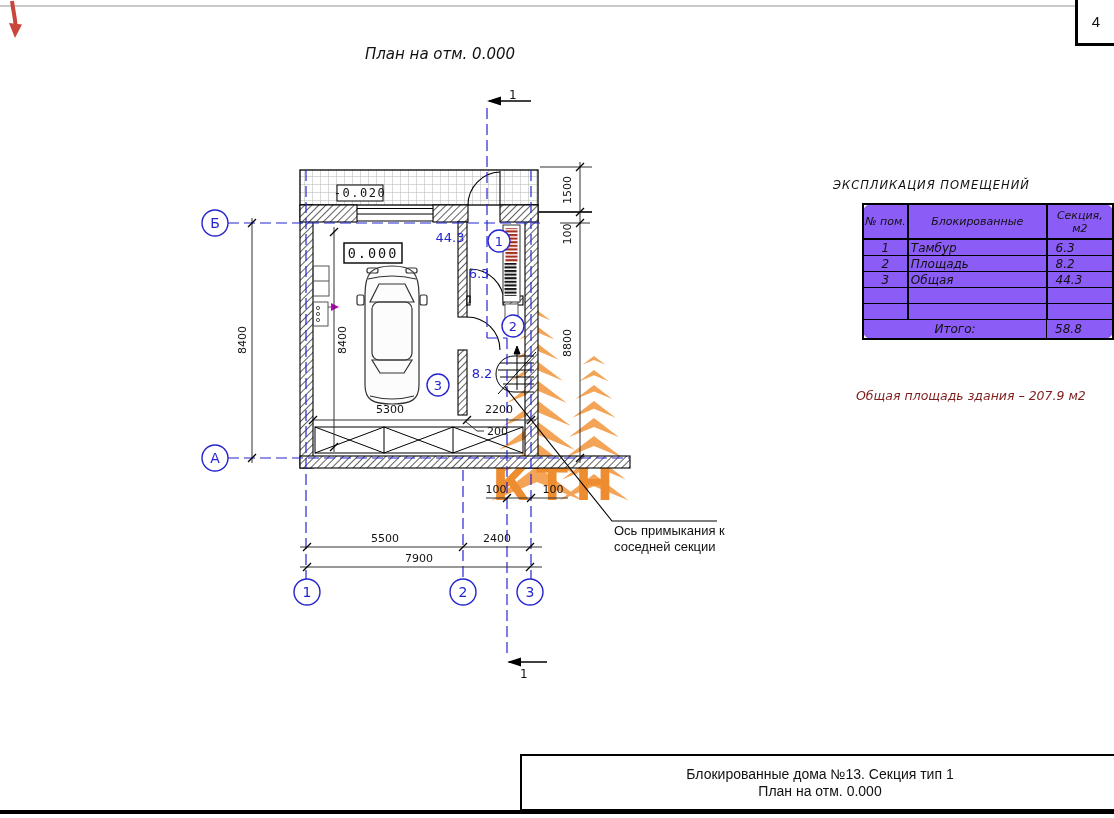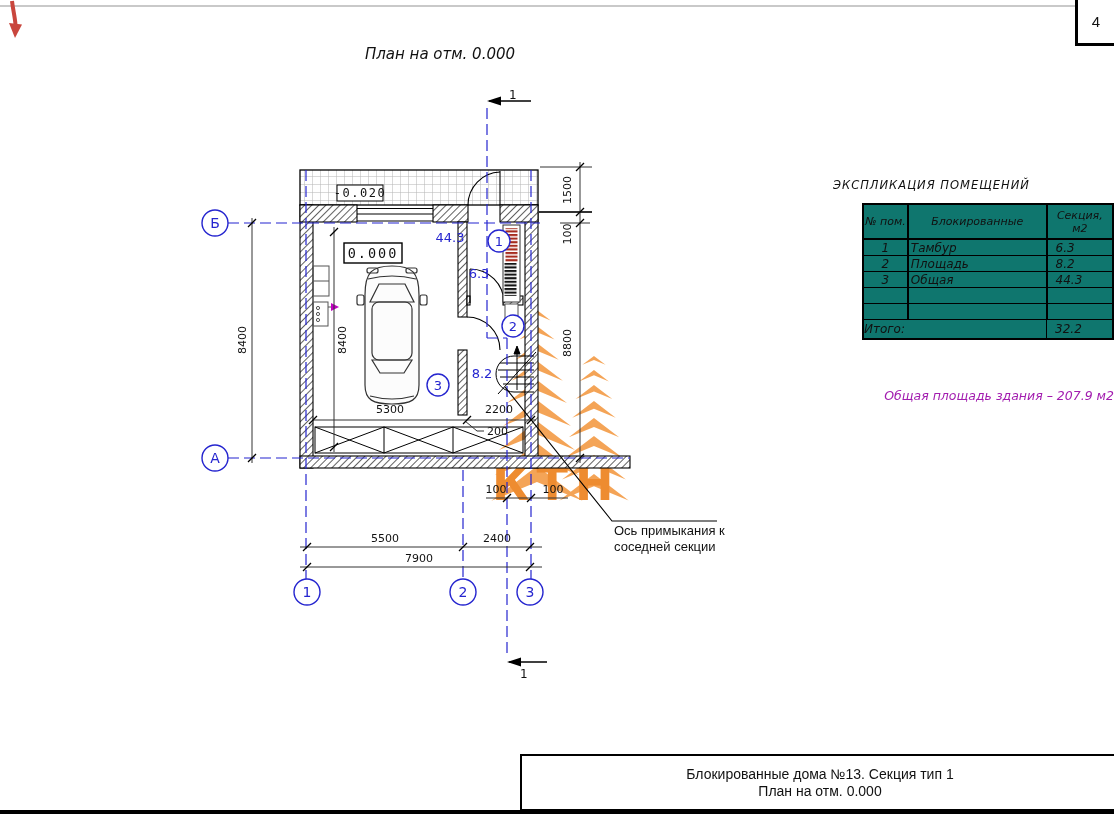--- a/index.html
+++ b/index.html
@@ -13,35 +13,35 @@
              font:15px "Liberation Sans",sans-serif;color:#111;background:#fff;}
   .drawing-title{position:absolute;left:330px;top:45px;width:220px;text-align:center;
              font:italic 15px "DejaVu Sans",sans-serif;color:#111;}
   .plan-svg{position:absolute;left:0;top:0;}
   .red-arrow{position:absolute;left:2px;top:0;}
 
   
   .expl-title{position:absolute;left:833px;top:178px;width:252px;text-align:left;
               font:italic 11.5px "DejaVu Sans",sans-serif;letter-spacing:1px;color:#111;}
   .expl-table{position:absolute;left:862px;top:203px;border-collapse:collapse;
-              background:#0f766e;table-layout:fixed;}
+              background:#8b5cf6;table-layout:fixed;border-radius:12px;}
   .expl-table td,.expl-table th{border:1px solid #000;padding:0;margin:0;
               font:italic 12px "DejaVu Sans",sans-serif;color:#111;height:15px;
               overflow:hidden;white-space:nowrap;}
   .expl-table{border:2.5px solid #000;}
   .expl-table th{font-size:11px;font-weight:normal;border-bottom:2.5px solid #000;}
   .expl-table .c-num{width:44px;text-align:center;border-right:2px solid #000;}
   .expl-table .c-name{width:158px;text-align:left;padding-left:2px;border-right:2px solid #000;}
   .expl-table .c-area{width:66px;text-align:left;padding-left:8px;}
   .expl-table .hrow th{height:33px;text-align:center;padding-left:0;}
   .expl-table .trow td{height:18px;}
-  .expl-table .t-label{text-align:left;}
+  .expl-table .t-label{text-align:center;}
   .area-head{line-height:12px;}
-  .total-note{position:absolute;left:856px;top:388px;width:258px;text-align:right;
-              font:italic 12.5px "DejaVu Sans",sans-serif;color:#a21caf;}
+  .total-note{position:absolute;left:856px;top:388px;width:258px;text-align:left;
+              font:italic 12.5px "DejaVu Sans",sans-serif;color:#7f1d1d;}
 
   
   .title-block{position:absolute;left:520px;top:754px;width:600px;height:57px;
                border:2.5px solid #000;background:#fff;box-sizing:border-box;
                display:flex;flex-direction:column;justify-content:center;align-items:center;}
   .title-block div{font:14px "Liberation Sans",sans-serif;color:#111;line-height:17px;text-align:center;width:100%;}
 
   
   .dim{font:11px "DejaVu Sans",sans-serif;fill:#111;}
   .bl{font:13px "DejaVu Sans",sans-serif;fill:#2525cf;}
@@ -346,21 +346,21 @@
       <td class="c-name"></td>
       <td class="c-area"></td>
     </tr>
     <tr>
       <td class="c-num"></td>
       <td class="c-name"></td>
       <td class="c-area"></td>
     </tr>
     <tr class="trow">
       <td class="t-label" colspan="2">Итого:</td>
-      <td class="c-area">32.2</td>
+      <td class="c-area">58.8</td>
     </tr>
   </tbody>
     </table>
 
   <div class="total-note">Общая площадь здания – 207.9 м2</div>
 
   <div class="title-block">
     <div>Блокированные дома №13. Секция тип 1</div>
     <div>План на отм. 0.000</div>
   </div>

